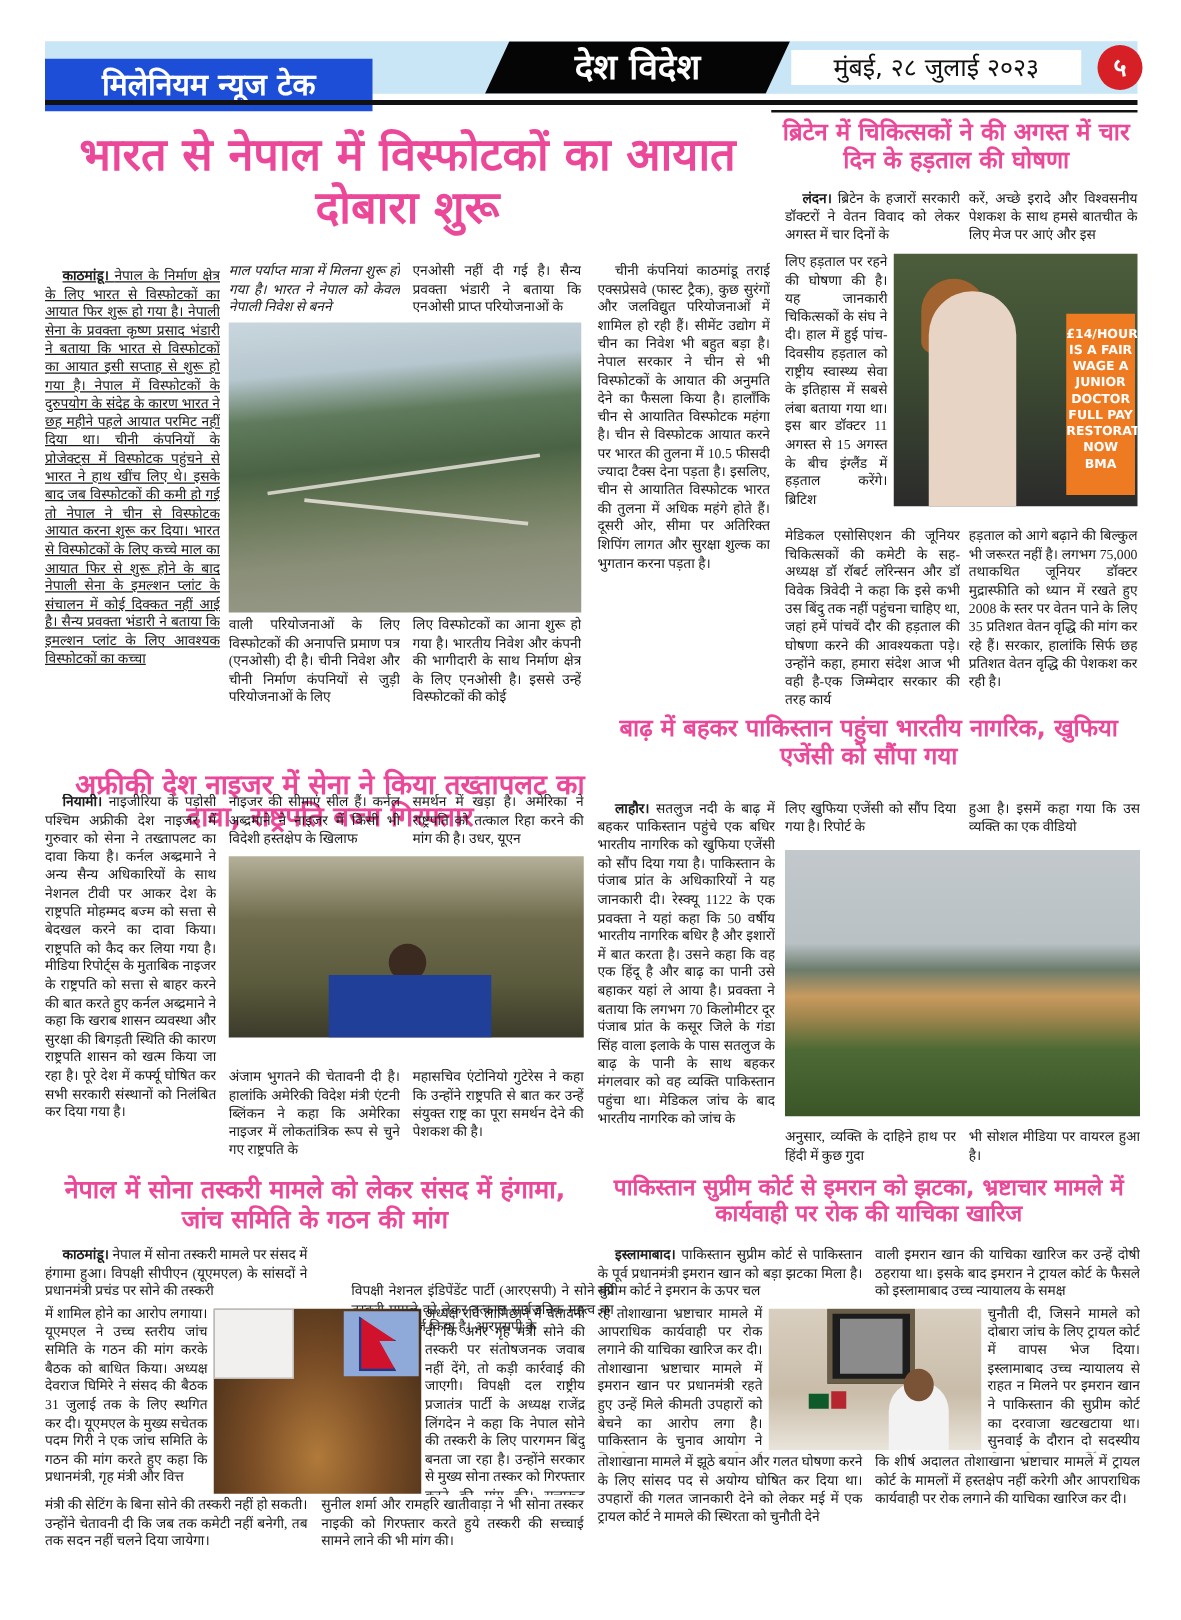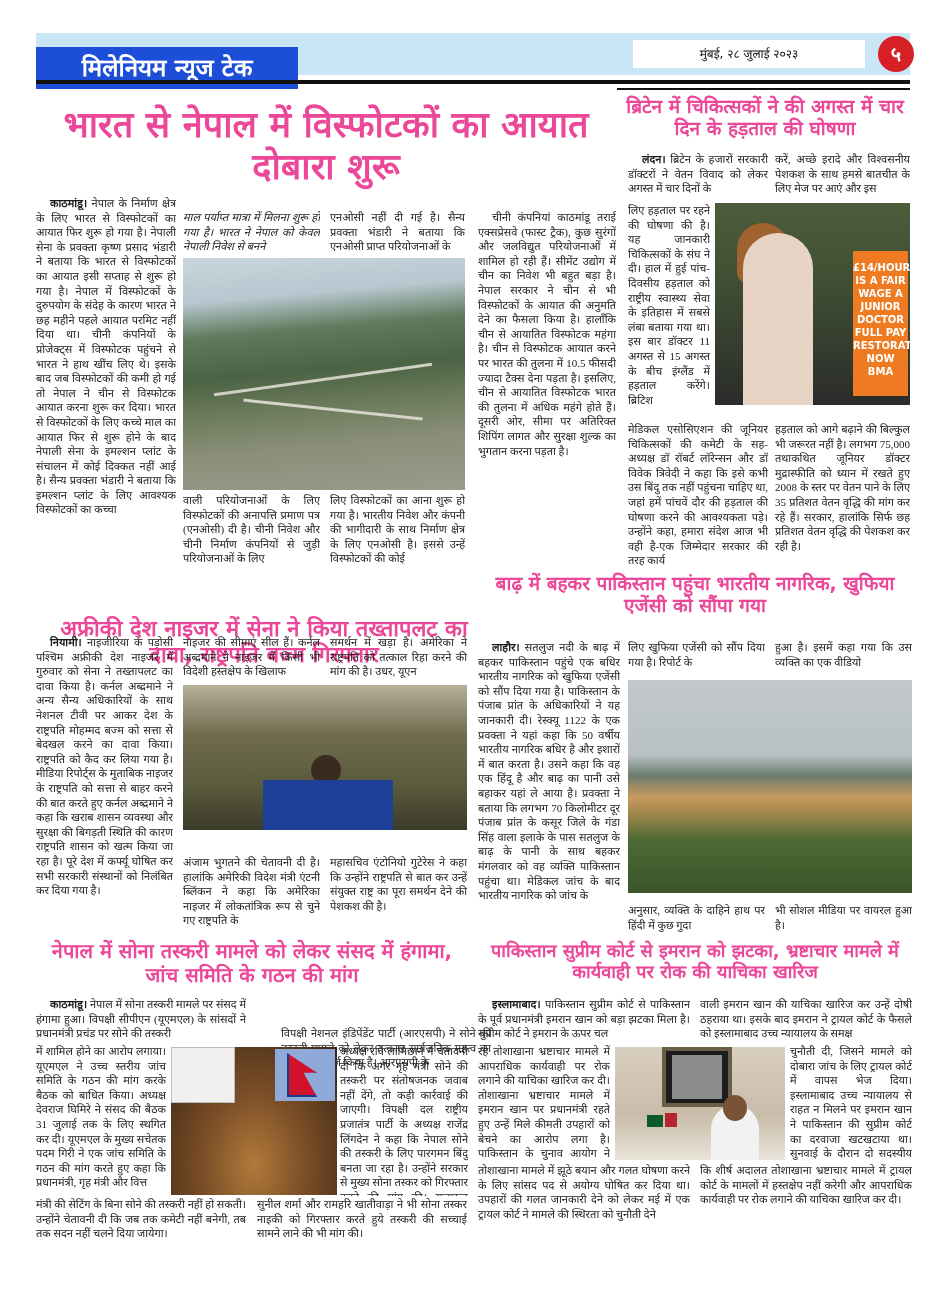--- a/index.html
+++ b/index.html
@@ -6,21 +6,21 @@
   html, body { width: 945px; height: 1296px; background: #ffffff; overflow: hidden; }
   body { font-family: "DejaVu Sans", sans-serif; color: #111; position: relative; }
 
   .masthead { position: absolute; left: 36px; top: 33px; width: 874px; height: 42px; background: #c8e6f6; }
   .brand { position: absolute; left: 0; top: 0; width: 262px; height: 42px; background: #1d4ed8; color: #fff;
            font-weight: bold; font-size: 24px; line-height: 42px; text-align: center; font-family: "DejaVu Sans", sans-serif; margin-top: 14px; }
   .section { position: absolute; left: 352px; top: 0; width: 244px; height: 42px; background: #050505; color: #fff;
              font-weight: bold; font-size: 28px; line-height: 42px; text-align: center;
              clip-path: polygon(8% 0, 100% 0, 92% 100%, 0 100%); }
   .dateline { position: absolute; left: 597px; top: 7px; width: 232px; height: 28px; background: #fff; color: #111;
-              font-size: 12px; line-height: 28px; text-align: center; }
+              font-size: 20px; line-height: 28px; text-align: center; }
   .pageno { position: absolute; left: 842px; top: 3px; width: 36px; height: 36px; border-radius: 50%; background: #d71f26;
             color: #fff; font-weight: bold; font-size: 20px; line-height: 36px; text-align: center; }
   .rule { position: absolute; left: 36px; top: 80px; width: 874px; height: 4px; background: #111; }
   .rule-right { position: absolute; left: 617px; top: 88px; width: 293px; height: 2px; background: #111; }
 
   .headline { position: absolute; text-align: center; font-weight: bold; color: #ec4899; line-height: 1.18; }
   .h-main { left: 36px; top: 103px; width: 580px; font-size: 36px; font-family: "DejaVu Serif", serif; }
   .h-uk { left: 620px; top: 95px; width: 290px; font-size: 19px; }
   .h-niger { left: 48px; top: 572px; width: 432px; font-size: 22px; margin-top: 44px; }
   .h-flood { left: 475px; top: 572px; width: 440px; font-size: 19px; }
@@ -64,27 +64,28 @@
   .ph-imran .man { position: absolute; left: 96px; top: 58px; width: 48px; height: 55px; background: #f2f2f2; border-radius: 24px 24px 0 0; }
   .ph-imran .face { position: absolute; left: 108px; top: 48px; width: 24px; height: 26px; background: #7a5236; border-radius: 50%; }
   .ph-imran .pkflag { position: absolute; left: 32px; top: 68px; width: 16px; height: 12px; background: #0f5a2a; }
   .ph-imran .bdflag { position: absolute; left: 50px; top: 66px; width: 12px; height: 14px; background: #b5262e; }
 </style>
 </head>
 <body>
 
 <div class="masthead">
   <div class="brand">मिलेनियम न्यूज टेक</div>
+  <div class="section">देश विदेश</div>
   <div class="dateline">मुंबई, २८ जुलाई २०२३</div>
   <div class="pageno">५</div>
 </div>
 <div class="rule"></div>
 
 <div class="headline h-main">भारत से नेपाल में विस्फोटकों का आयात दोबारा शुरू</div>
-<div class="col" style="left:36px; top:196px; width:140px; height:360px;">
+<div class="col" style="left:36px; top:214px; width:140px; height:360px;text-decoration:underline;">
   <p class="indent"><b>काठमांडू।</b> <span>नेपाल के निर्माण क्षेत्र के लिए भारत से विस्फोटकों का आयात फिर शुरू हो गया है। नेपाली सेना के प्रवक्ता कृष्ण प्रसाद भंडारी ने बताया कि भारत से विस्फोटकों का आयात इसी सप्ताह से शुरू हो गया है। नेपाल में विस्फोटकों के दुरुपयोग के संदेह के कारण भारत ने छह महीने पहले आयात परमिट नहीं दिया था। चीनी कंपनियों के प्रोजेक्ट्स में विस्फोटक पहुंचने से भारत ने हाथ खींच लिए थे। इसके बाद जब विस्फोटकों की कमी हो गई तो नेपाल ने चीन से विस्फोटक आयात करना शुरू कर दिया। भारत से विस्फोटकों के लिए कच्चे माल का आयात फिर से शुरू होने के बाद नेपाली सेना के इमल्शन प्लांट के संचालन में कोई दिक्कत नहीं आई है। सैन्य प्रवक्ता भंडारी ने बताया कि इमल्शन प्लांट के लिए आवश्यक विस्फोटकों का कच्चा</span></p>
 </div>
 <div class="col" style="left:183px; top:210px; width:137px; height:46px;font-style:italic;">माल पर्याप्त मात्रा में मिलना शुरू हो गया है। भारत ने नेपाल को केवल नेपाली निवेश से बनने</div>
 <div class="col" style="left:330px; top:210px; width:135px; height:46px;">एनओसी नहीं दी गई है। सैन्य प्रवक्ता भंडारी ने बताया कि एनओसी प्राप्त परियोजनाओं के</div>
 <div class="photo ph-mountain">
   <div class="road"></div>
   <div class="road2"></div>
 </div>
 <div class="col" style="left:183px; top:493px; width:137px; height:76px;">वाली परियोजनाओं के लिए विस्फोटकों की अनापत्ति प्रमाण पत्र (एनओसी) दी है। चीनी निवेश और चीनी निर्माण कंपनियों से जुड़ी परियोजनाओं के लिए</div>
 <div class="col" style="left:330px; top:493px; width:135px; height:76px;">लिए विस्फोटकों का आना शुरू हो गया है। भारतीय निवेश और कंपनी की भागीदारी के साथ निर्माण क्षेत्र के लिए एनओसी है। इससे उन्हें विस्फोटकों की कोई</div>

